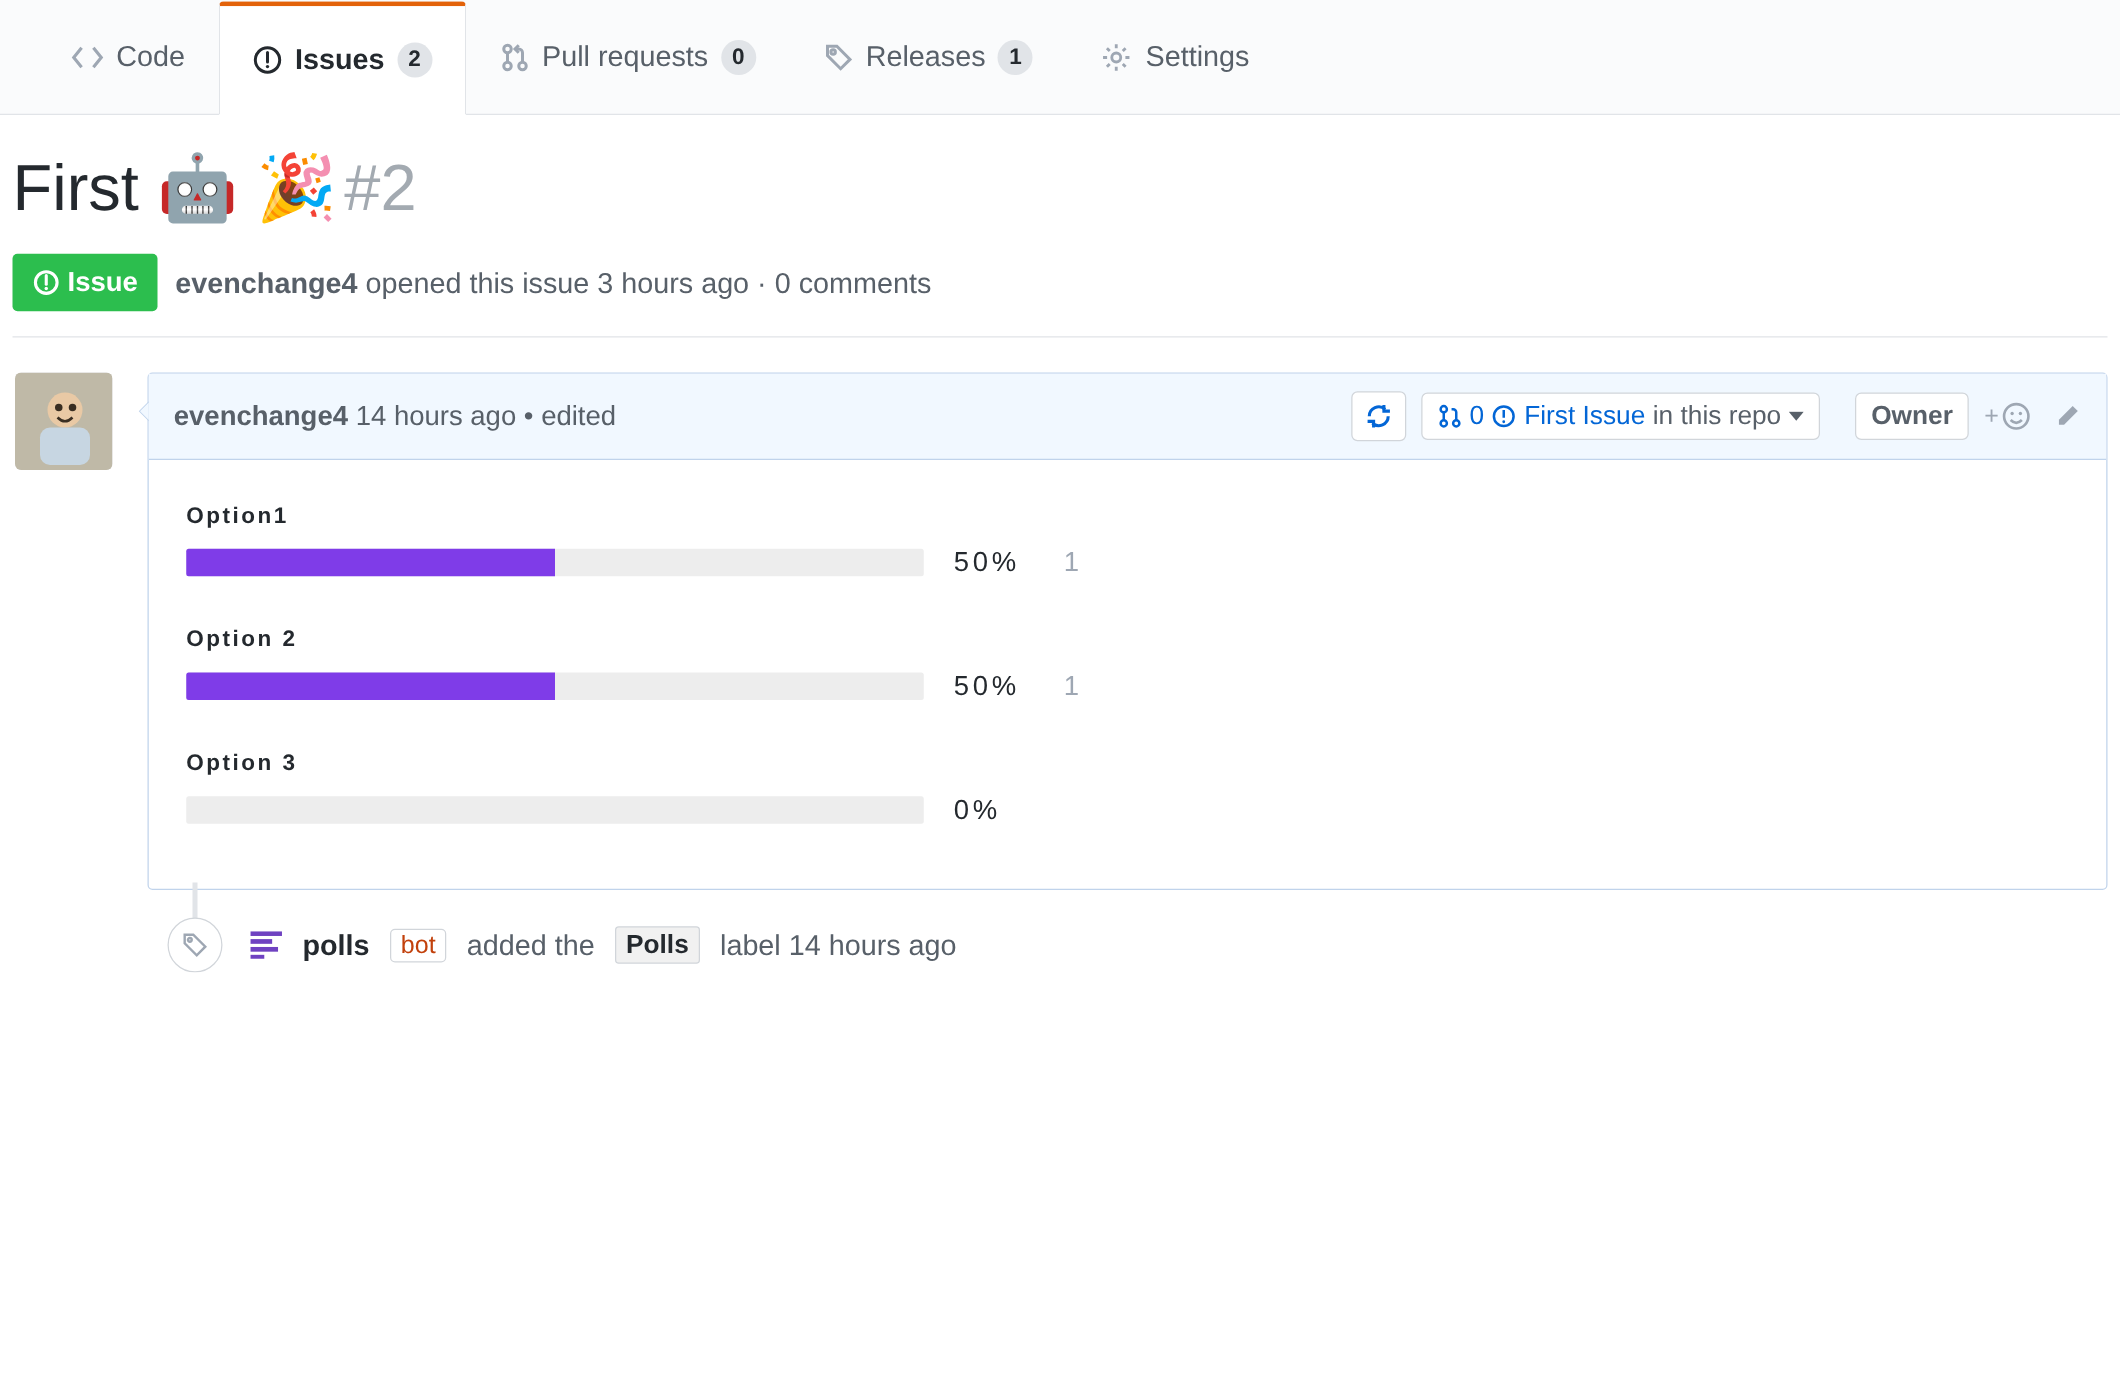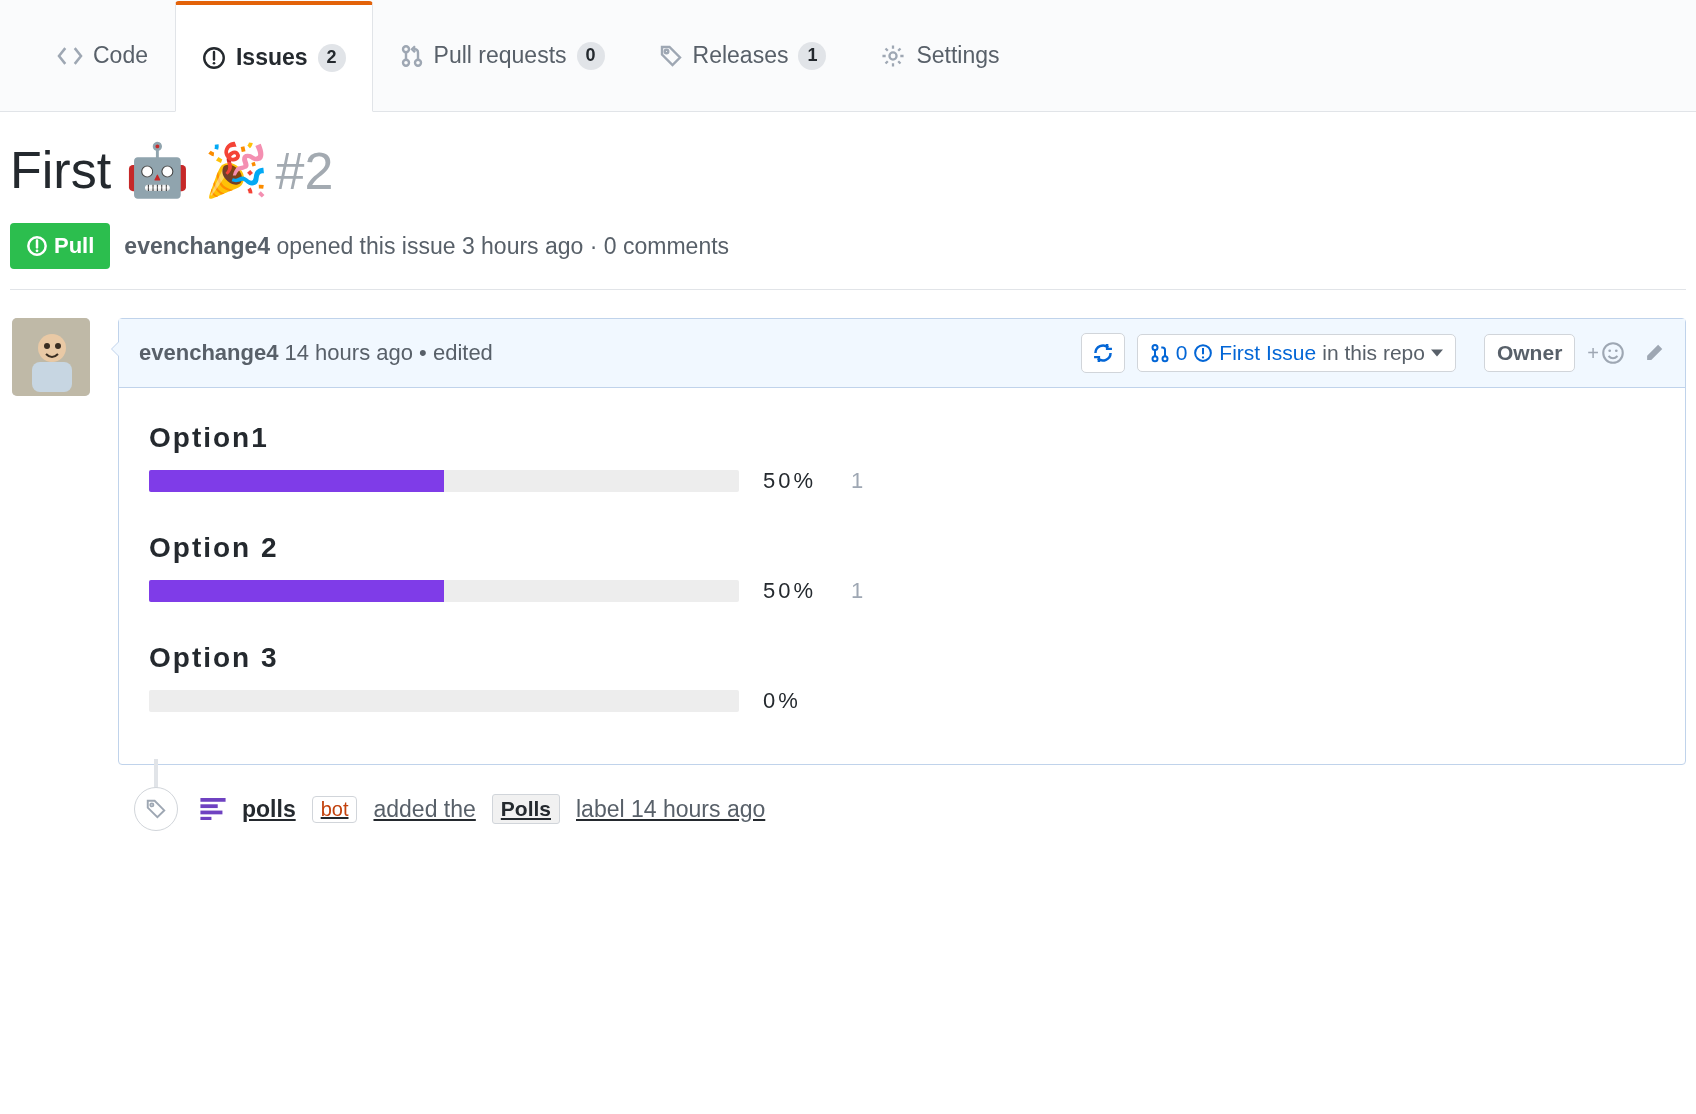--- a/index.html
+++ b/index.html
@@ -11,21 +11,21 @@
   }
 
   
   .tabnav {
     display: flex;
     align-items: center;
     gap: 0;
     border-bottom: 1px solid #e1e4e8;
     background: #fafbfc;
     padding: 0 30px;
-    height: 112px;
+    height: 92px;
   }
   .tab {
     display: flex;
     align-items: center;
     gap: 10px;
     padding: 0 26px;
     height: 100%;
     color: #586069;
     font-size: 23px;
     cursor: pointer;
@@ -148,35 +148,34 @@
   .chip .blue { color:#0366d6; font-weight:400; }
   .chip .darklink { color:#0366d6; }
   .owner-badge { font-weight:600; color:#586069;margin-left:16px; }
 
   .header-icons { display:flex; align-items:center; gap:18px; color:#9ea7b3; }
   .header-icons .plus-emoji { display:flex; align-items:center; gap:2px; }
 
   .comment-body { padding: 34px 30px 50px 30px; }
   .poll-row { margin-bottom: 38px; }
   .poll-row:last-child { margin-bottom: 0; }
-  .poll-label { font-weight:700; font-size:28px; letter-spacing:2px; margin-bottom:14px; }
+  .poll-label { font-weight:700; font-size:18px; letter-spacing:2px; margin-bottom:14px; }
   .poll-bar-row { display:flex; align-items:center; gap:24px; }
   .poll-bar-track {
     width: 590px; height: 22px; background:#ededed; border-radius:2px; position:relative;
   }
   .poll-bar-fill { height:100%; background:#7f3ce8; border-radius:2px 0 0 2px; }
   .poll-pct { font-size:22px; letter-spacing:3px; min-width:64px; }
   .poll-count { font-size:22px; color:#9ea7b3; }
 
   
   .timeline {
     margin-left: 130px;
     position: relative;
     padding-top: 22px;
-    text-decoration: underline;
   }
   .timeline::before {
     content:"";
     position:absolute;
     left: 14px; top:-6px;
     width:4px; height:60px;
     background:#e1e4e8;
   }
   .event {
     display:flex; align-items:center; gap:16px;
@@ -271,21 +270,21 @@
     <span class="issue-number">#2</span>
   </h1>
 
   <div class="issue-meta">
     <span class="state-open">
       <svg width="22" height="22" viewBox="0 0 16 16" fill="none" stroke="#fff" stroke-width="1.8">
           <circle cx="8" cy="8" r="6.3"></circle>
           <path d="M8 4v5" stroke-linecap="round"></path>
           <circle cx="8" cy="11.5" r="1" fill="#fff" stroke="none"></circle>
         </svg>
-      <span>Pull</span>
+      <span>Issue</span>
     </span>
     <span>
       <span class="author">evenchange4</span>
       <span>opened this issue 3 hours ago</span>
       ·
       <span>0 comments</span>
     </span>
   </div>
 
   <div class="discussion">

